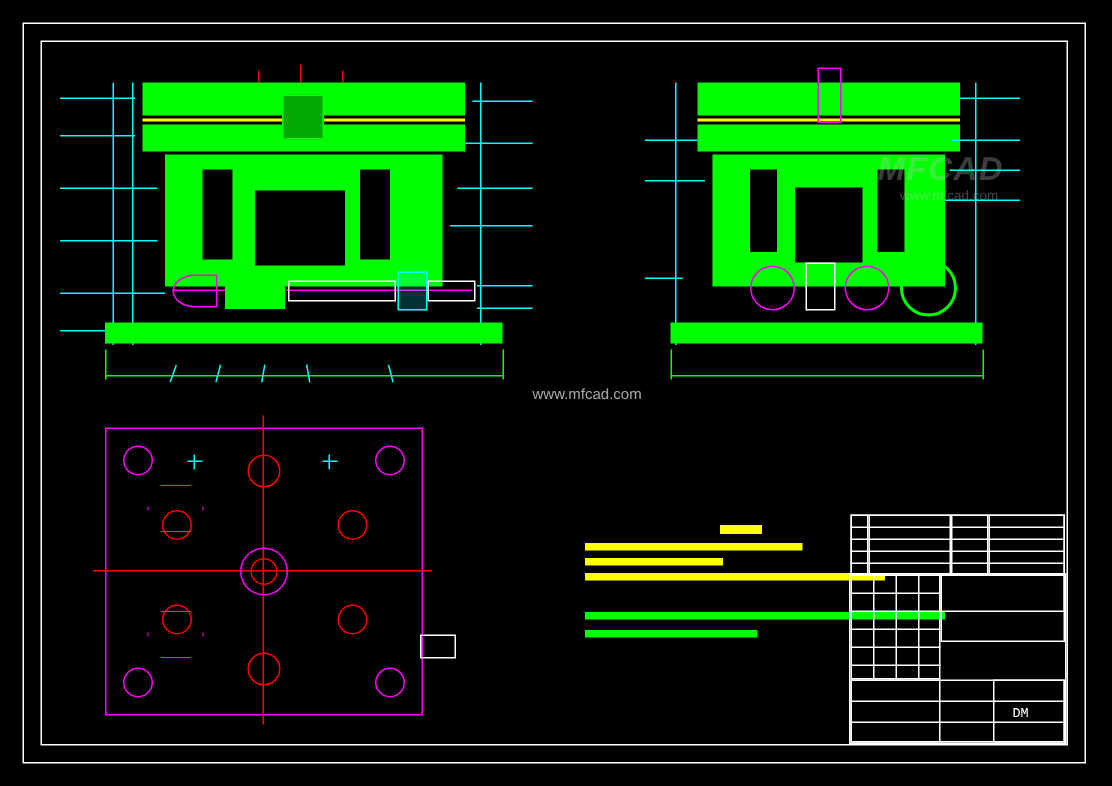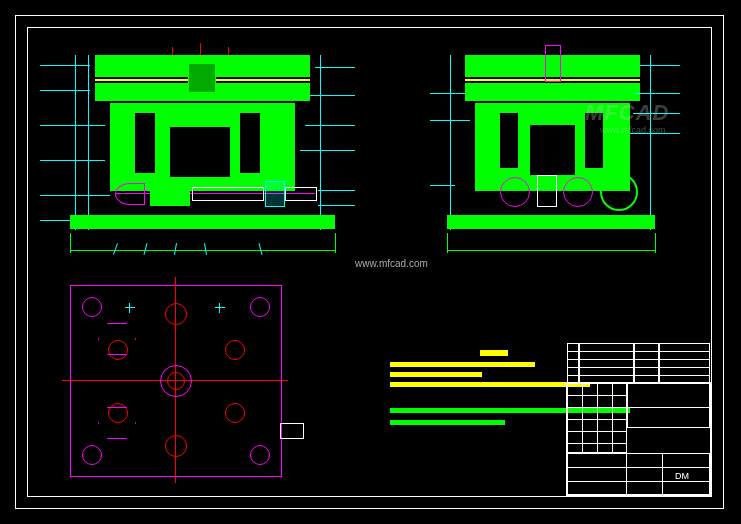--- a/index.html
+++ b/index.html
@@ -65,20 +65,21 @@
     position: absolute;
     color: rgba(200,200,200,0.3);
     font-size: 22px;
     font-weight: bold;
     font-style: italic;
     letter-spacing: 1px;
   }
   .title-block {
     position: absolute;
     border: 1px solid #fff;
+    font-family: Liberation Mono, monospace;
   }
   .tb-cell {
     position: absolute;
     border: 1px solid #fff;
     box-sizing: border-box;
   }
   .circle {
     position: absolute;
     border: 1px solid #f00;
     border-radius: 50%;

